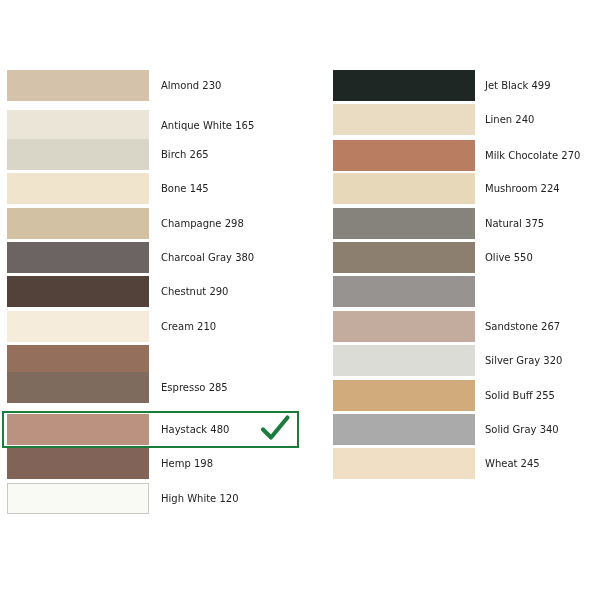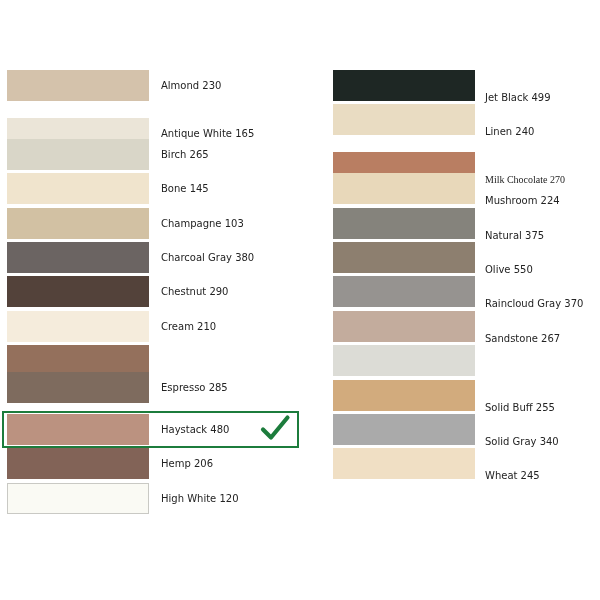--- a/index.html
+++ b/index.html
@@ -54,21 +54,21 @@
   .swatch-label {
     position: absolute;
     top: 0;
     height: 31px;
     line-height: 31px;
     font-size: 10px;
     color: #232323;
     white-space: nowrap;
   }
   .column.left  .swatch-label { left: 154px; }
-  .column.right .swatch-label { left: 152px; margin-top: 12px; }
+  .column.right .swatch-label { left: 152px; }
 
   
   #selection-box {
     position: absolute;
     box-sizing: border-box;
     border: 2px solid #1c7c3c;
     background: transparent;
     pointer-events: none;
   }
 
@@ -86,35 +86,35 @@
 </style>
 </head>
 <body>
 
 <div id="chart">
   <div class="column left" id="column-left">
       <div class="swatch-row" style="top: 70px; width: 100%;">
         <div class="swatch-chip" style="background: rgb(212, 194, 171);"></div>
         <div class="swatch-label">Almond 230</div>
       </div>
-      <div class="swatch-row" style="top: 118px; width: 100%;">
+      <div class="swatch-row" style="top: 110px; width: 100%;">
         <div class="swatch-chip" style="background: rgb(235, 229, 216);"></div>
         <div class="swatch-label">Antique White 165</div>
       </div>
       <div class="swatch-row" style="top: 138.8px; width: 100%;">
         <div class="swatch-chip" style="background: rgb(217, 214, 200);"></div>
         <div class="swatch-label">Birch 265</div>
       </div>
       <div class="swatch-row" style="top: 173px; width: 100%;">
         <div class="swatch-chip" style="background: rgb(240, 228, 205);"></div>
         <div class="swatch-label">Bone 145</div>
       </div>
       <div class="swatch-row" style="top: 207.6px; width: 100%;">
         <div class="swatch-chip" style="background: rgb(210, 193, 163);"></div>
-        <div class="swatch-label">Champagne 103</div>
+        <div class="swatch-label">Champagne 298</div>
       </div>
       <div class="swatch-row" style="top: 242px; width: 100%; padding-left: 48px;">
         <div class="swatch-chip" style="background: rgb(107, 100, 98);"></div>
         <div class="swatch-label">Charcoal Gray 380</div>
       </div>
       <div class="swatch-row" style="top: 276.4px; width: 100%;">
         <div class="swatch-chip" style="background: rgb(83, 66, 58);"></div>
         <div class="swatch-label">Chestnut 290</div>
       </div>
       <div class="swatch-row" style="top: 310.8px; width: 100%; padding-left: 6px;">
@@ -127,62 +127,62 @@
       <div class="swatch-row" style="top: 372px; width: 100%;">
         <div class="swatch-chip" style="background: rgb(126, 107, 94);"></div>
         <div class="swatch-label">Espresso 285</div>
       </div>
       <div class="swatch-row" style="top: 414px; width: 100%;">
         <div class="swatch-chip" style="background: rgb(187, 146, 128);"></div>
         <div class="swatch-label">Haystack 480</div>
       </div>
       <div class="swatch-row" style="top: 448.4px; width: 100%;">
         <div class="swatch-chip" style="background: rgb(130, 99, 87);"></div>
-        <div class="swatch-label">Hemp 206</div>
+        <div class="swatch-label">Hemp 198</div>
       </div>
       <div class="swatch-row" style="top: 482.8px; width: 100%;">
         <div class="swatch-chip bordered" style="background: rgb(250, 250, 244);"></div>
         <div class="swatch-label">High White 120</div>
       </div>
     </div>
   <div class="column right" id="column-right">
       <div class="swatch-row" style="top: 70px; width: 100%;">
         <div class="swatch-chip" style="background: rgb(30, 39, 36);"></div>
         <div class="swatch-label">Jet Black 499</div>
       </div>
       <div class="swatch-row" style="top: 104.4px; width: 100%;">
         <div class="swatch-chip" style="background: rgb(233, 220, 194);"></div>
         <div class="swatch-label">Linen 240</div>
       </div>
-      <div class="swatch-row" style="top: 152px; width: 100%; font-family: Liberation Serif, serif;">
+      <div class="swatch-row" style="top: 140px; width: 100%;">
         <div class="swatch-chip" style="background: rgb(185, 126, 98);"></div>
         <div class="swatch-label">Milk Chocolate 270</div>
       </div>
       <div class="swatch-row" style="top: 173.2px; width: 100%;">
         <div class="swatch-chip" style="background: rgb(232, 216, 186);"></div>
         <div class="swatch-label">Mushroom 224</div>
       </div>
       <div class="swatch-row" style="top: 207.6px; width: 100%;">
         <div class="swatch-chip" style="background: rgb(133, 131, 124);"></div>
         <div class="swatch-label">Natural 375</div>
       </div>
       <div class="swatch-row" style="top: 242px; width: 100%;">
         <div class="swatch-chip" style="background: rgb(141, 127, 111);"></div>
         <div class="swatch-label">Olive 550</div>
       </div>
       <div class="swatch-row" style="top: 276.4px; width: 100%;">
         <div class="swatch-chip" style="background: rgb(150, 147, 144);"></div>
-        <div class="swatch-label">Raincloud Gray 370</div>
       </div>
       <div class="swatch-row" style="top: 310.8px; width: 100%;">
         <div class="swatch-chip" style="background: rgb(195, 172, 157);"></div>
         <div class="swatch-label">Sandstone 267</div>
       </div>
       <div class="swatch-row" style="top: 345.2px; width: 100%;">
         <div class="swatch-chip" style="background: rgb(220, 220, 214);"></div>
+        <div class="swatch-label">Silver Gray 320</div>
       </div>
       <div class="swatch-row" style="top: 379.6px; width: 100%;">
         <div class="swatch-chip" style="background: rgb(210, 171, 125);"></div>
         <div class="swatch-label">Solid Buff 255</div>
       </div>
       <div class="swatch-row" style="top: 414px; width: 100%; padding-left: 33px;">
         <div class="swatch-chip" style="background: rgb(170, 170, 170);"></div>
         <div class="swatch-label">Solid Gray 340</div>
       </div>
       <div class="swatch-row" style="top: 448.4px; width: 100%;">

